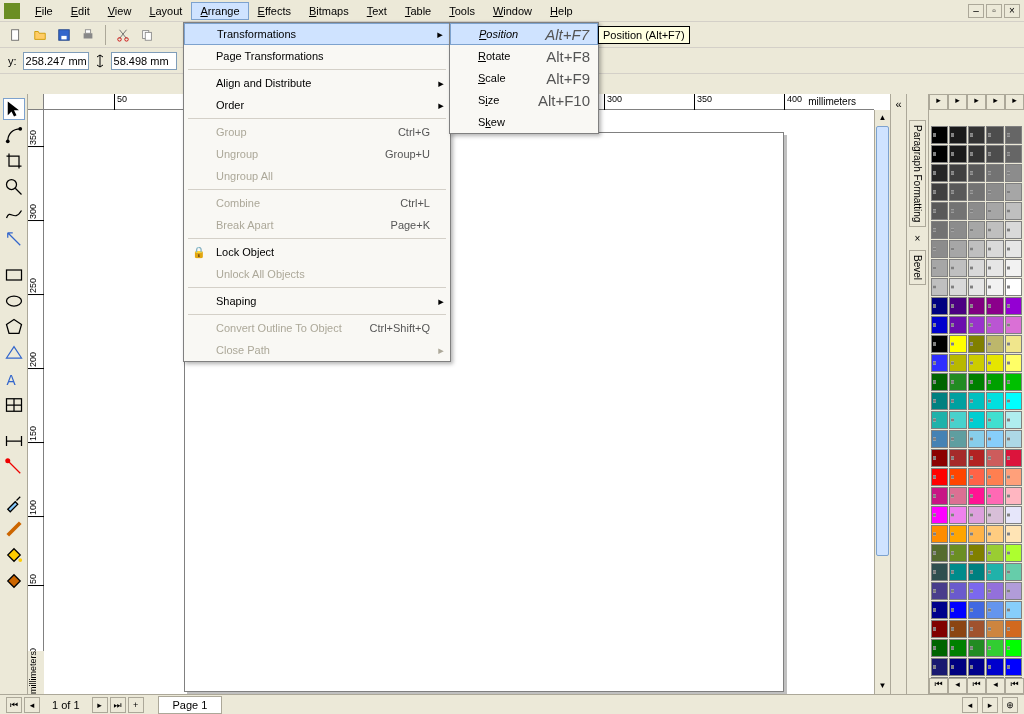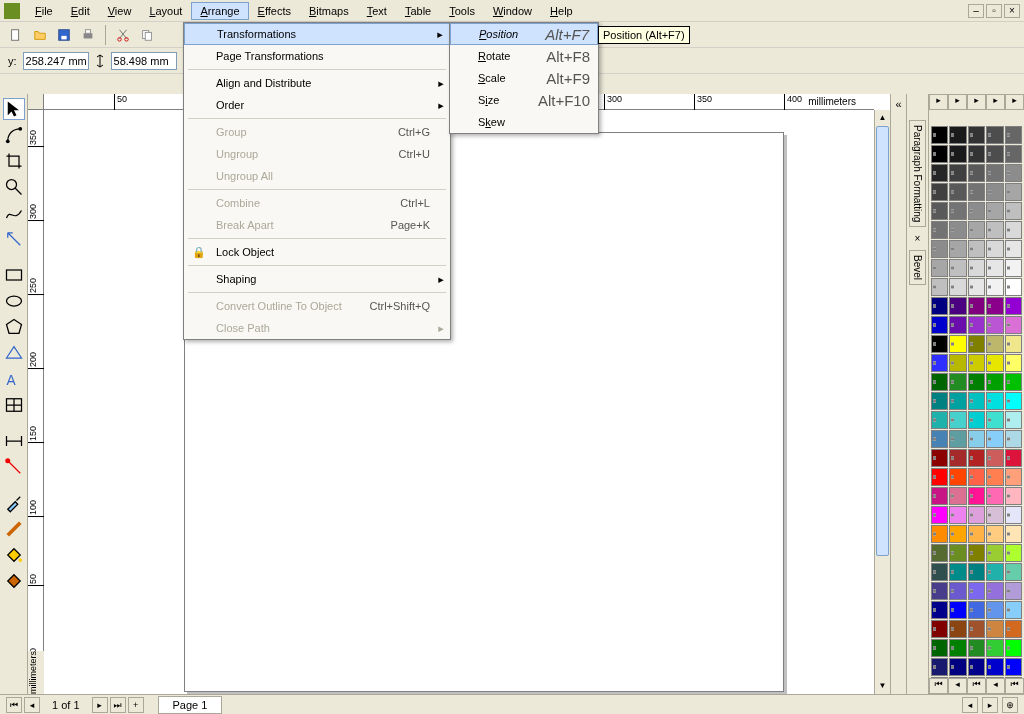--- a/index.html
+++ b/index.html
@@ -1109,21 +1109,21 @@
     <div class="divider"></div>
     <div class="row disabled">
       <span class="icon"></span>
       <span class="label">Group</span>
       <span class="shortcut">Ctrl+G</span>
       <span class="arrow"></span>
     </div>
     <div class="row disabled">
       <span class="icon"></span>
       <span class="label">Ungroup</span>
-      <span class="shortcut">Ctrl+U</span>
+      <span class="shortcut">Group+U</span>
       <span class="arrow"></span>
     </div>
     <div class="row disabled">
       <span class="icon"></span>
       <span class="label">Ungroup All</span>
       <span class="shortcut"></span>
       <span class="arrow"></span>
     </div>
     <div class="divider"></div>
     <div class="row disabled">
@@ -1135,20 +1135,26 @@
     <div class="row disabled">
       <span class="icon"></span>
       <span class="label">Break Apart</span>
       <span class="shortcut">Page+K</span>
       <span class="arrow"></span>
     </div>
     <div class="divider"></div>
     <div class="row">
       <span class="icon">🔒</span>
       <span class="label">Lock Object</span>
+      <span class="shortcut"></span>
+      <span class="arrow"></span>
+    </div>
+    <div class="row disabled">
+      <span class="icon"></span>
+      <span class="label">Unlock All Objects</span>
       <span class="shortcut"></span>
       <span class="arrow"></span>
     </div>
     <div class="divider"></div>
     <div class="row">
       <span class="icon"></span>
       <span class="label">Shaping</span>
       <span class="shortcut"></span>
       <span class="arrow">▸</span>
     </div>

